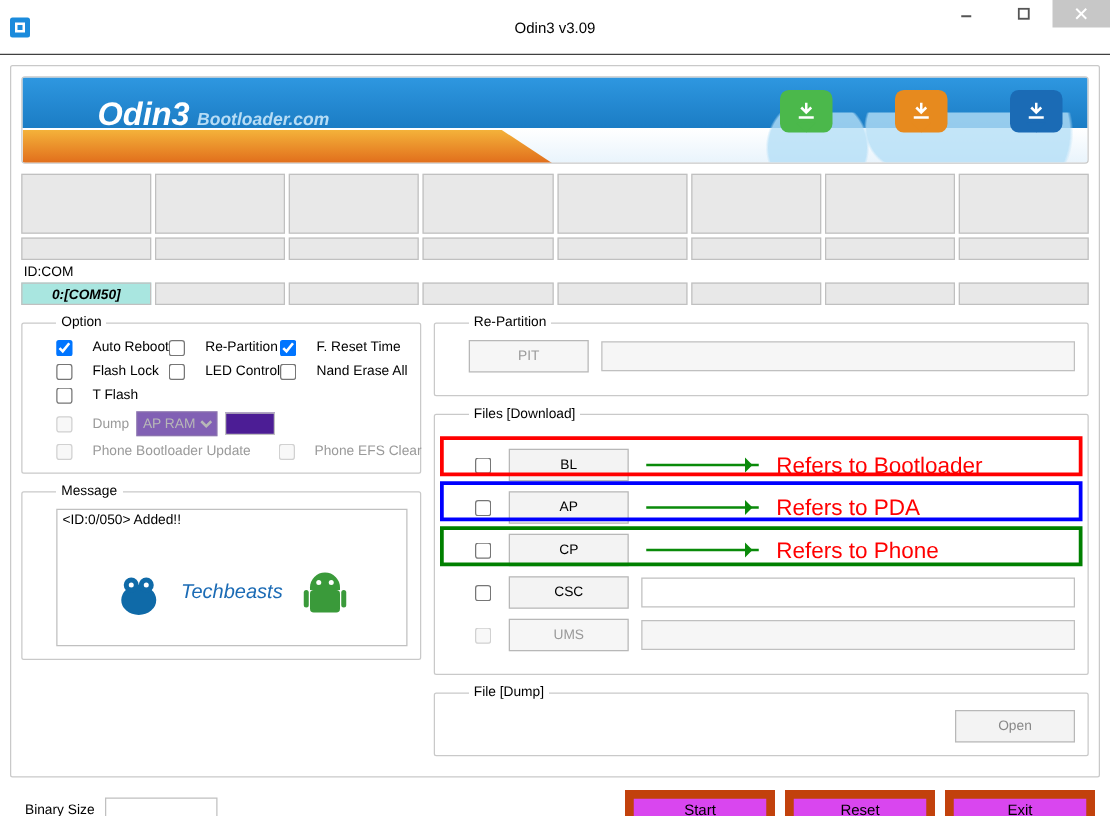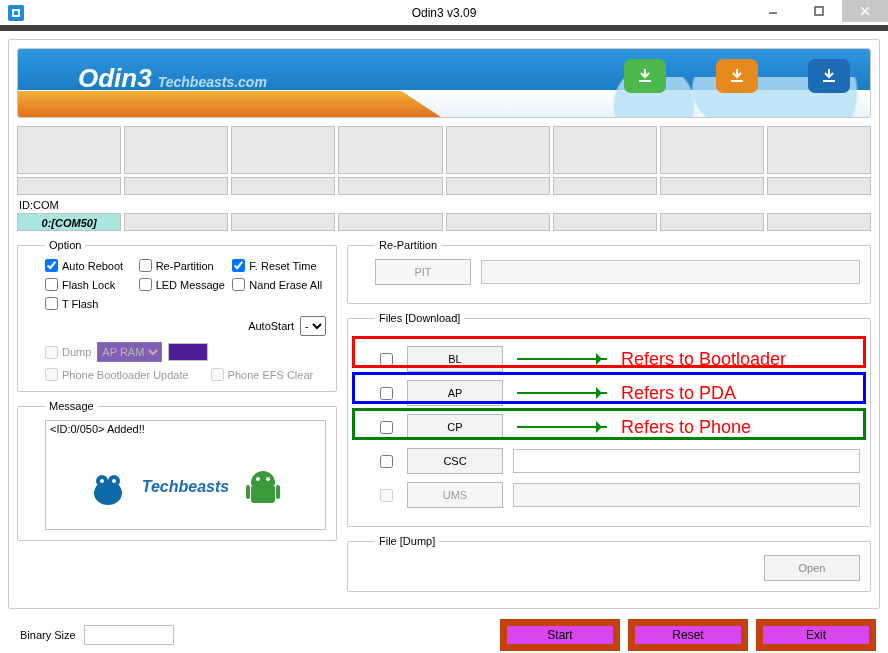--- a/index.html
+++ b/index.html
@@ -11,23 +11,23 @@
     font-size: 12px;
     background: #fff;
     color: #000;
     overflow: hidden;
     box-sizing: border-box;
   }
   *, *::before, *::after { box-sizing: inherit; }
 
   
   .titlebar {
-    height: 31px;
+    height: 44px;
     background: #fff;
-    border-bottom: 6px solid #404040;
+    border-bottom: 1px solid #404040;
     display: flex;
     align-items: center;
     position: relative;
   }
   .title-icon {
     width: 16px; height: 16px;
     margin-left: 8px;
     background: #1b8bdc;
     border-radius: 2px;
     display: flex; align-items:center; justify-content:center;
@@ -148,21 +148,21 @@
   }
   legend { font-size:11px; padding:0 4px; }
 
   .opts {
     display:grid;
     grid-template-columns: repeat(3, 1fr);
     row-gap:6px;
     font-size:11px;
     align-items:center;
   }
-  .chk { display:flex; align-items:center; gap:4px; white-space:nowrap;}
+  .chk { display:flex; align-items:flex-start; gap:16px; white-space:nowrap;}
   .chk input { margin:0; }
   .chk.disabled { color:#9a9a9a; }
   .autostart-row {
     grid-column: 1 / 4;
     display:flex; justify-content:flex-end; align-items:center; gap:6px;
     font-size:11px;
   }
   select {
     font-size:11px; height:20px;
   }
@@ -316,21 +316,21 @@
   </div>
 </div>
 
 <div class="app">
   <div class="outer-frame">
 
     <div class="banner">
       <div class="map-shape"></div>
       <div class="banner-title">
         <span>Odin3</span>
-        <span class="banner-sub">Techbeasts.com</span>
+        <span class="banner-sub">Bootloader.com</span>
       </div>
       <div class="banner-badges">
         <div class="badge green">
           <svg width="16" height="14" viewBox="0 0 16 14">
               <path d="M8 0v7M4 4l4 4 4-4M2 12h12" stroke="#fff" stroke-width="2" fill="none"></path>
             </svg>
         </div>
         <div class="badge orange">
           <svg width="16" height="14" viewBox="0 0 16 14">
               <path d="M8 0v7M4 4l4 4 4-4M2 12h12" stroke="#fff" stroke-width="2" fill="none"></path>
@@ -397,40 +397,34 @@
               <input type="checkbox" checked="" style="">
               <span>F. Reset Time</span>
             </label>
 
             <label class="chk">
               <input type="checkbox" style="">
               <span>Flash Lock</span>
             </label>
             <label class="chk">
               <input type="checkbox" style="">
-              <span>LED Message</span>
+              <span>LED Control</span>
             </label>
             <label class="chk">
               <input type="checkbox" style="">
               <span>Nand Erase All</span>
             </label>
 
             <label class="chk">
               <input type="checkbox" style="">
               <span>T Flash</span>
             </label>
             <div></div>
             <div></div>
 
-            <div class="autostart-row">
-              <span>AutoStart</span>
-              <select>
-                <option>-</option>
-              </select>
-            </div>
 
             <div class="dump-row">
               <label class="chk disabled">
                 <input type="checkbox" disabled="" style="">
                 <span>Dump</span>
               </label>
               <select disabled="" style="color:#9a9a9a">
                 <option>AP RAM</option>
               </select>
               <div class="tinybox"></div>
@@ -455,21 +449,21 @@
             <div>&lt;ID:0/050&gt; Added!!</div>
             <div class="msg-logo">
 
               <svg width="48" height="48" viewBox="0 0 48 48">
                 <ellipse cx="24" cy="30" rx="14" ry="12" fill="#0f6aa8"></ellipse>
                 <circle cx="18" cy="18" r="6" fill="#0f6aa8"></circle>
                 <circle cx="30" cy="18" r="6" fill="#0f6aa8"></circle>
                 <circle cx="18" cy="18" r="2" fill="#fff"></circle>
                 <circle cx="30" cy="18" r="2" fill="#fff"></circle>
               </svg>
-              <span style="font-weight:700;color:#1b6bb5;font-size:16px;font-style:italic">Techbeasts</span>
+              <span style="font-weight:400;color:#1b6bb5;font-size:16px;font-style:italic">Techbeasts</span>
               <svg width="48" height="48" viewBox="0 0 48 48">
                 <path d="M12 20a12 12 0 0 1 24 0v2H12z" fill="#3a9a3a"></path>
                 <rect x="12" y="22" width="24" height="18" rx="3" fill="#3a9a3a"></rect>
                 <rect x="7" y="22" width="4" height="14" rx="2" fill="#3a9a3a"></rect>
                 <rect x="37" y="22" width="4" height="14" rx="2" fill="#3a9a3a"></rect>
                 <circle cx="19" cy="16" r="2" fill="#fff"></circle>
                 <circle cx="29" cy="16" r="2" fill="#fff"></circle>
               </svg>
             </div>
           </div>

